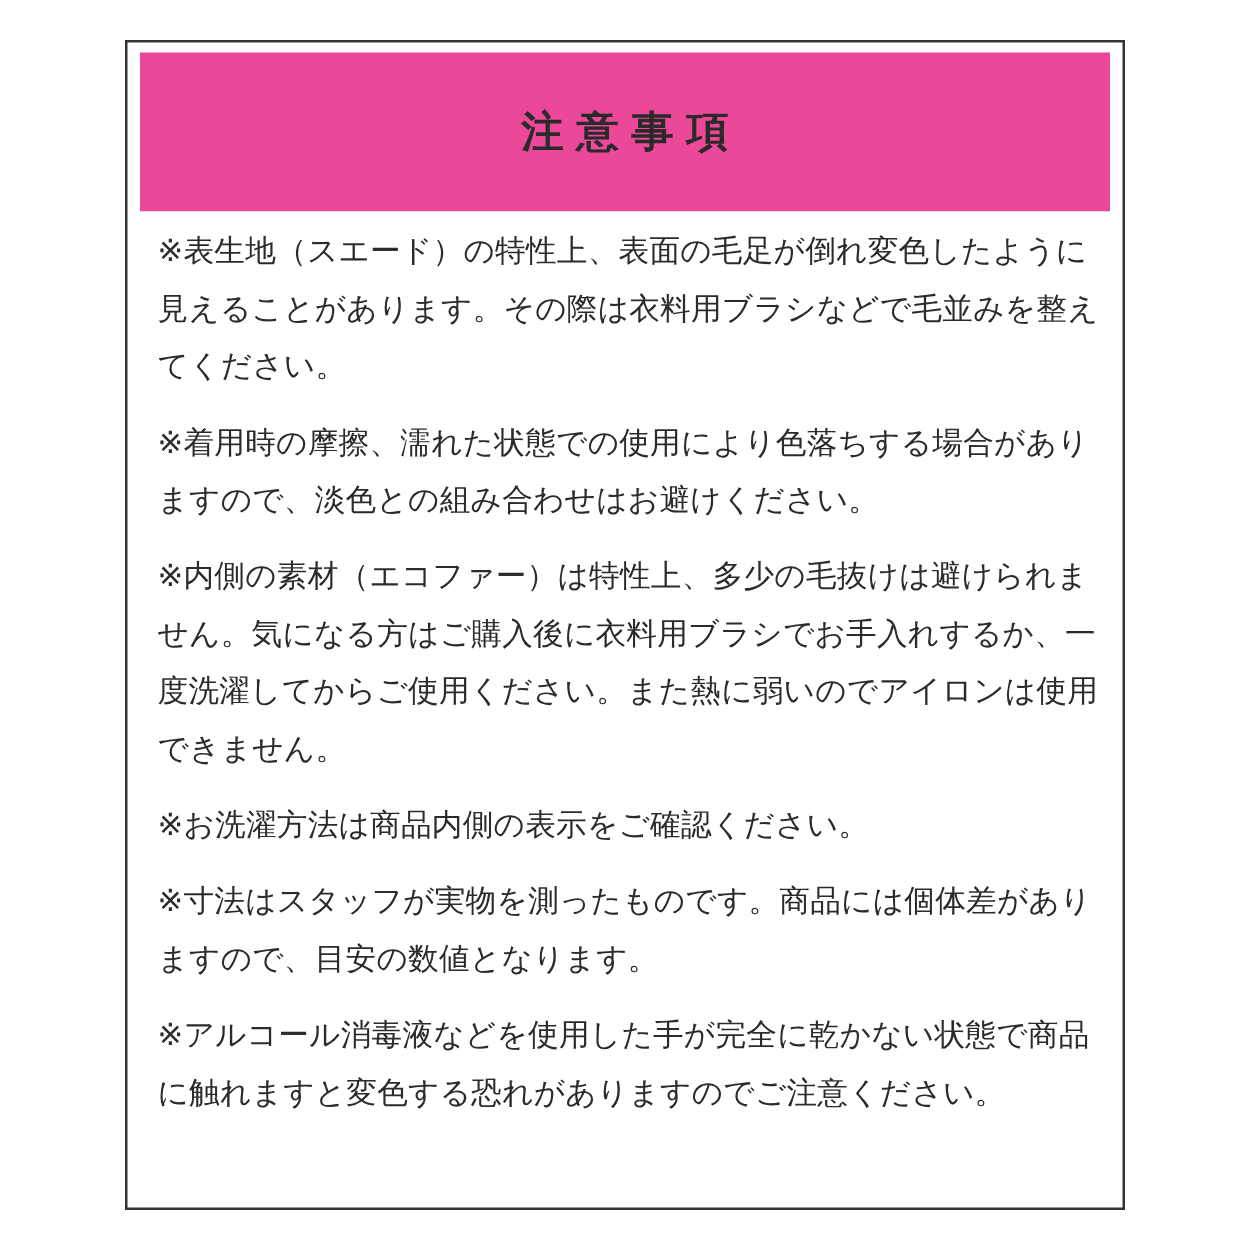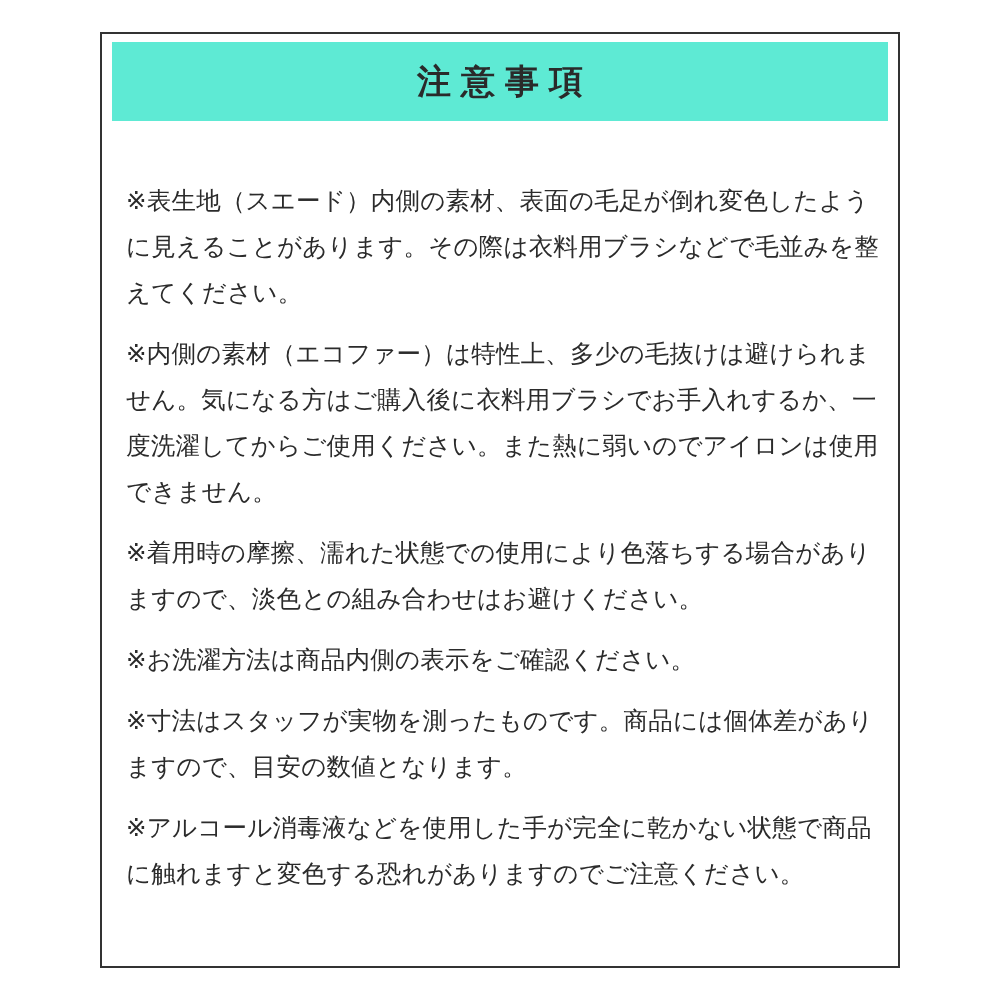--- a/index.html
+++ b/index.html
@@ -22,22 +22,22 @@
       width: 796px;
       height: 932px;
       border: 2px solid #333333;
       box-sizing: content-box;
     }
     .header {
       position: absolute;
       left: 10px;
       top: 8px;
       width: 776px;
-      height: 79px;
-      background: #5eead4;
+      height: 127px;
+      background: #ec4899;
       display: flex;
       align-items: center;
       justify-content: center;
     }
     .title {
       font-size: 34px;
       font-weight: bold;
       letter-spacing: 10px;
       color: #2a2a2a;
       margin-left: 10px;
@@ -58,20 +58,20 @@
     }
   </style>
 </head>
 <body>
 
 <div class="frame">
   <div class="header">
     <h1 class="title">注意事項</h1>
   </div>
   <div class="notes">
-    <p class="note">※表生地（スエード）内側の素材、表面の毛足が倒れ変色したように見えることがあります。その際は衣料用ブラシなどで毛並みを整えてください。</p>
+    <p class="note">※表生地（スエード）の特性上、表面の毛足が倒れ変色したように見えることがあります。その際は衣料用ブラシなどで毛並みを整えてください。</p>
+    <p class="note">※着用時の摩擦、濡れた状態での使用により色落ちする場合がありますので、淡色との組み合わせはお避けください。</p>
     <p class="note">※内側の素材（エコファー）は特性上、多少の毛抜けは避けられません。気になる方はご購入後に衣料用ブラシでお手入れするか、一度洗濯してからご使用ください。また熱に弱いのでアイロンは使用できません。</p>
-    <p class="note">※着用時の摩擦、濡れた状態での使用により色落ちする場合がありますので、淡色との組み合わせはお避けください。</p>
     <p class="note">※お洗濯方法は商品内側の表示をご確認ください。</p>
     <p class="note">※寸法はスタッフが実物を測ったものです。商品には個体差がありますので、目安の数値となります。</p>
     <p class="note">※アルコール消毒液などを使用した手が完全に乾かない状態で商品に触れますと変色する恐れがありますのでご注意ください。</p>
   </div>
 </div>
 
 </body></html>

